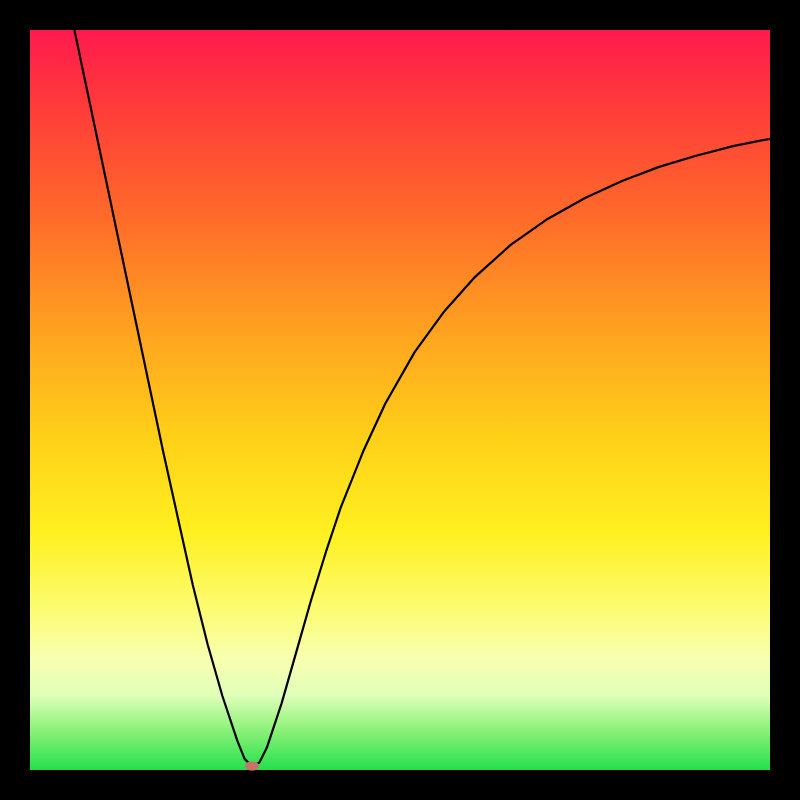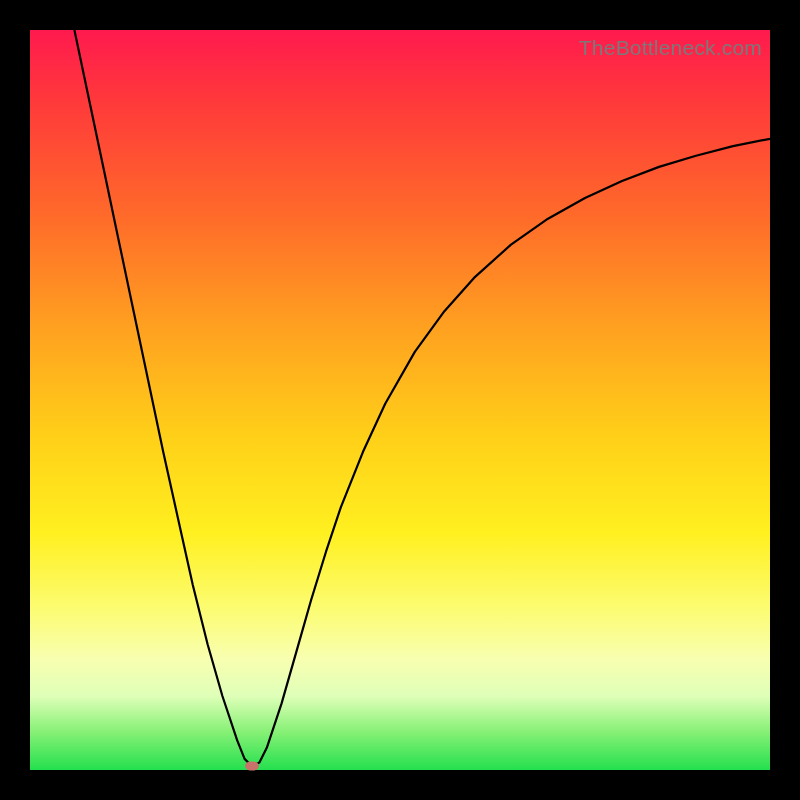--- a/index.html
+++ b/index.html
@@ -62,19 +62,18 @@
     border-radius: 50% / 60%;
     background: #c9726b;
     transform: translate(-50%, -50%);
   }
 </style>
 </head>
 <body>
 
 <div class="stage">
   <div class="plot">
-    <div class="watermark">TheBottleneck.com</div>
     <svg class="curve" viewBox="0 0 740 740" preserveAspectRatio="none">
       <path id="curve-path" fill="none" stroke="#000" stroke-width="2.2" stroke-linejoin="round" d="M44.40 0.00 L59.20 70.30 L74.00 140.60 L88.80 210.90 L103.60 281.20 L118.40 351.50 L133.20 421.80 L148.00 488.40 L162.80 555.00 L177.60 614.20 L192.40 666.00 L207.20 710.40 L214.60 728.90 L222.00 736.30 L229.40 732.60 L236.80 717.80 L251.60 673.40 L266.40 621.60 L281.20 569.80 L296.00 521.70 L310.80 477.30 L333.00 421.80 L355.20 373.70 L384.80 321.90 L414.40 281.20 L444.00 247.90 L481.00 214.60 L518.00 188.70 L555.00 167.98 L592.00 150.96 L629.00 136.90 L666.00 125.80 L703.00 116.18 L740.00 108.78"></path>
     </svg>
     <div id="marker" class="marker" style="left: 222px; top: 736.3px;"></div>
   </div>
 </div>
 
 </body></html>

